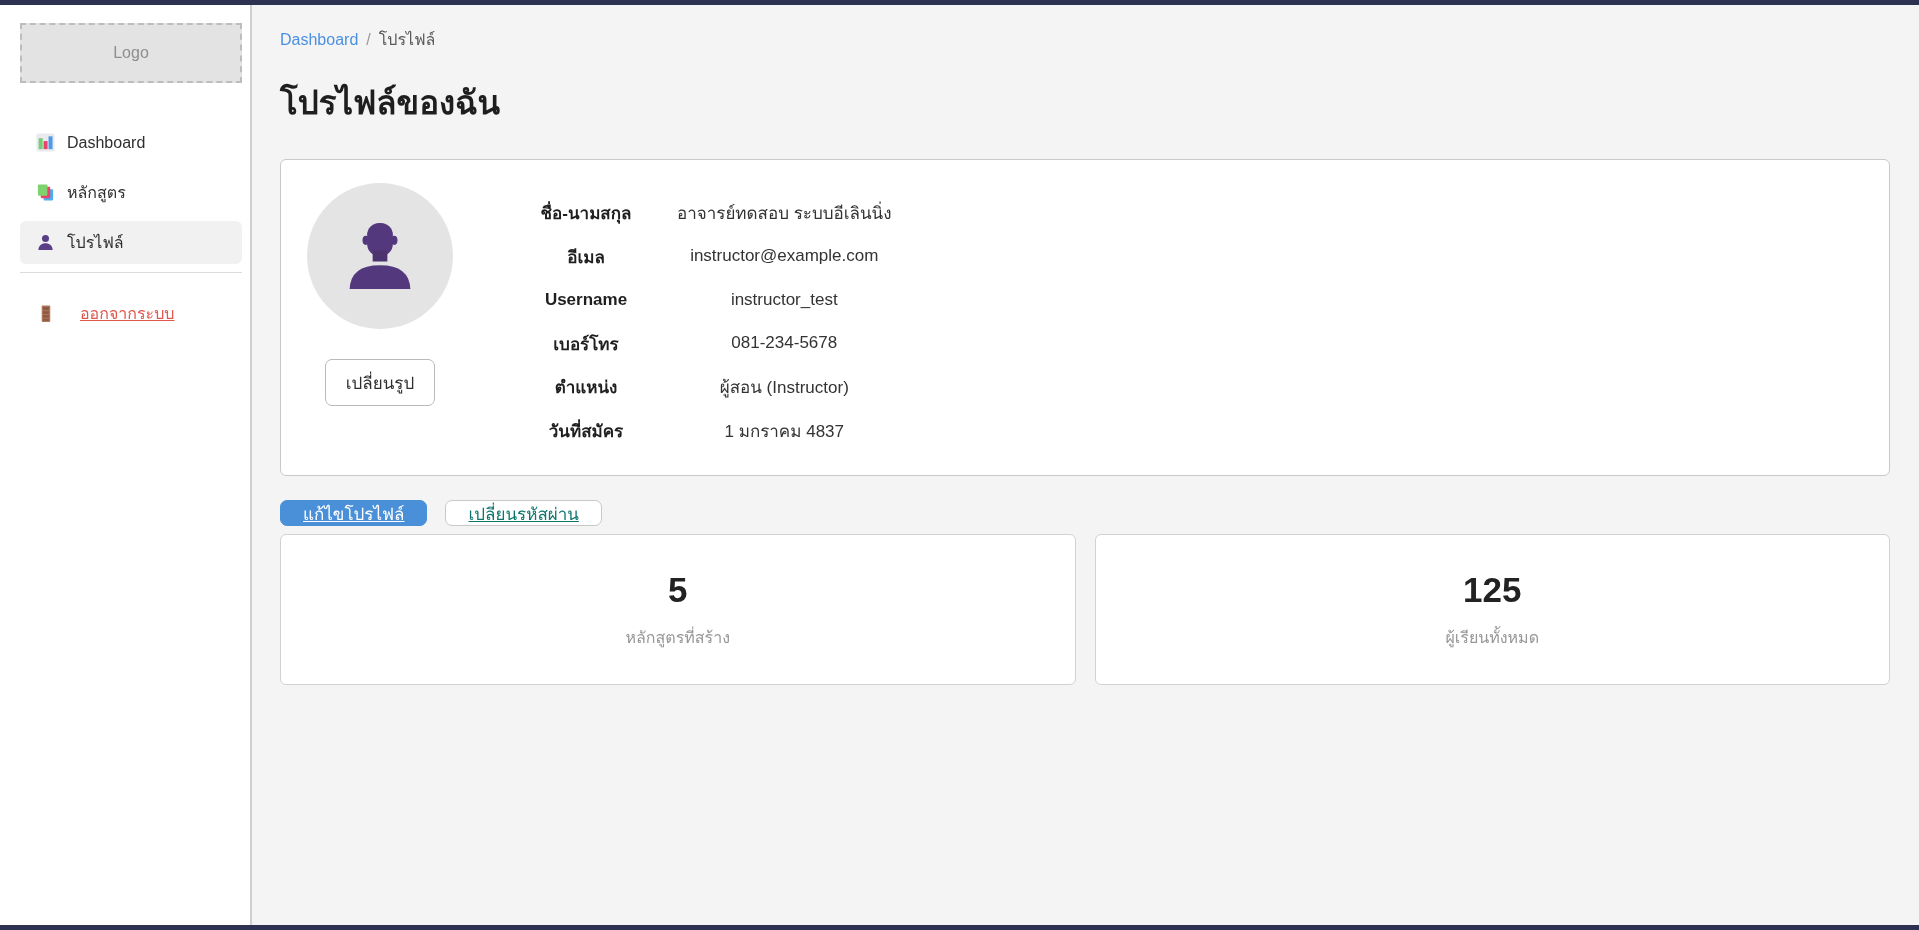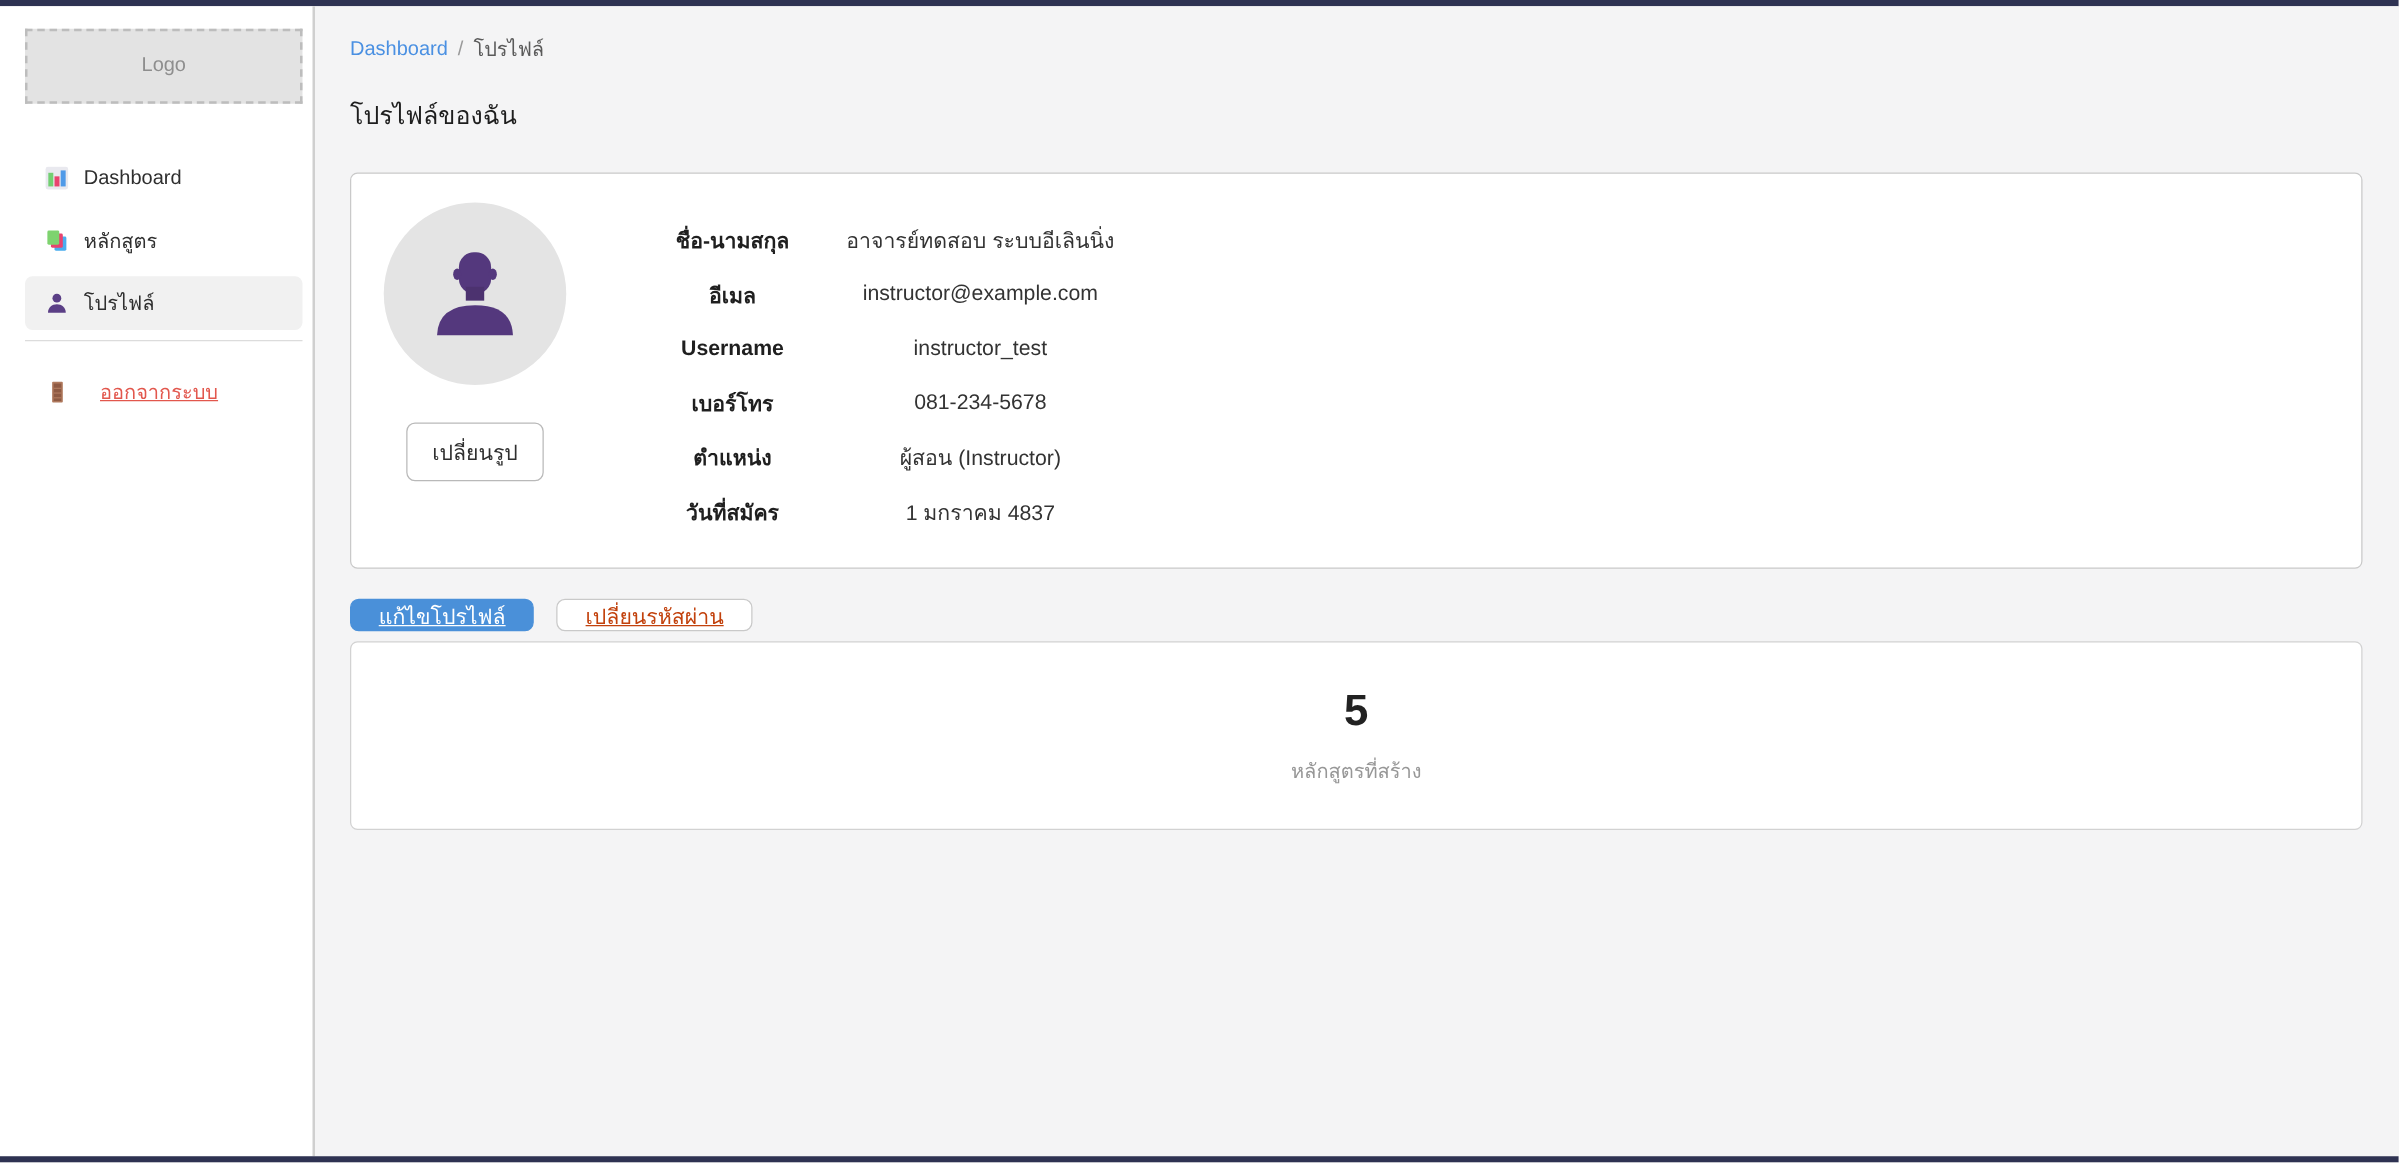--- a/index.html
+++ b/index.html
@@ -43,21 +43,21 @@
     margin: 28px 0 0 16px; color: #e2574d; font-size: 16px;
     text-decoration: underline; cursor: pointer;
   }
 
   
   .main { flex: 1; padding: 22px 29px 0 28px; background: #f4f4f5; }
   .breadcrumb { font-size: 16px; margin-bottom: 24px; display: flex; gap: 8px; align-items: center; }
   .breadcrumb-link { color: #4a90e2; cursor: pointer; }
   .breadcrumb-sep { color: #9a9a9a; }
   .breadcrumb-current { color: #5a5a5a; }
-  .page-title { font-size: 20px; font-weight: normal; color: #1e1e1e; margin-bottom: 30px; }
+  .page-title { font-size: 33px; font-weight: bold; color: #1e1e1e; margin-bottom: 30px; }
 
   .profile-card {
     background: #ffffff; border: 1px solid #c9c9c9; border-radius: 6px;
     padding: 23px 24px; display: flex; gap: 40px; height: 317px;
   }
   .avatar-col { width: 150px; display: flex; flex-direction: column; align-items: center; flex-shrink: 0; gap: 15px; }
   .avatar-circle {
     width: 146px; height: 146px; border-radius: 50%; background: #e4e4e4;
     display: flex; align-items: center; justify-content: center; overflow: hidden;
   }
@@ -69,21 +69,21 @@
   }
   .fields { display: flex; flex-direction: column; padding-top: 8px; }
   .field-row { display: grid; grid-template-columns: 182px 1fr; align-items: center; height: 46px; text-align: center; }
   .field-label { font-weight: bold; color: #1f1f1f; font-size: 17px; }
   .field-value { color: #333; font-size: 17px; }
 
   .actions-row { margin-top: 24px; display: flex; gap: 18px; }
   .btn { height: 26px; display: inline-flex; align-items: center; padding: 0 22px;
          border-radius: 7px; font-size: 17px; text-decoration: underline; cursor: pointer; }
   .btn-primary { background: #4a90d9; border: 1px solid #4a90d9; color: #ffffff; }
-  .btn-secondary { background: #ffffff; border: 1px solid #c9c9c9; color: #c2410c; }
+  .btn-secondary { background: #ffffff; border: 1px solid #c9c9c9; color: #0f766e; }
 
   .stats-row { margin-top: 8px; display: flex; gap: 19px; }
   .stat-card {
     flex: 1; background: #ffffff; border: 1px solid #d2d2d2; border-radius: 6px;
     height: 151px; display: flex; flex-direction: column; align-items: center; justify-content: center;
   }
   .stat-value { font-size: 35px; font-weight: bold; color: #222; }
   .stat-label { font-size: 16px; color: #979797; margin-top: 15px; }
 </style>
 </head>
@@ -204,18 +204,22 @@
     <div class="actions-row">
       <a class="btn btn-primary">แก้ไขโปรไฟล์</a>
       <a class="btn btn-secondary">เปลี่ยนรหัสผ่าน</a>
     </div>
 
     <div class="stats-row">
       <div class="stat-card">
         <div class="stat-value">5</div>
         <div class="stat-label">หลักสูตรที่สร้าง</div>
       </div>
+      <div class="stat-card">
+        <div class="stat-value">125</div>
+        <div class="stat-label">ผู้เรียนทั้งหมด</div>
+      </div>
     </div>
 
   </main>
 </div>
 
 <div class="bottom-bar"></div>
 
 </body></html>

